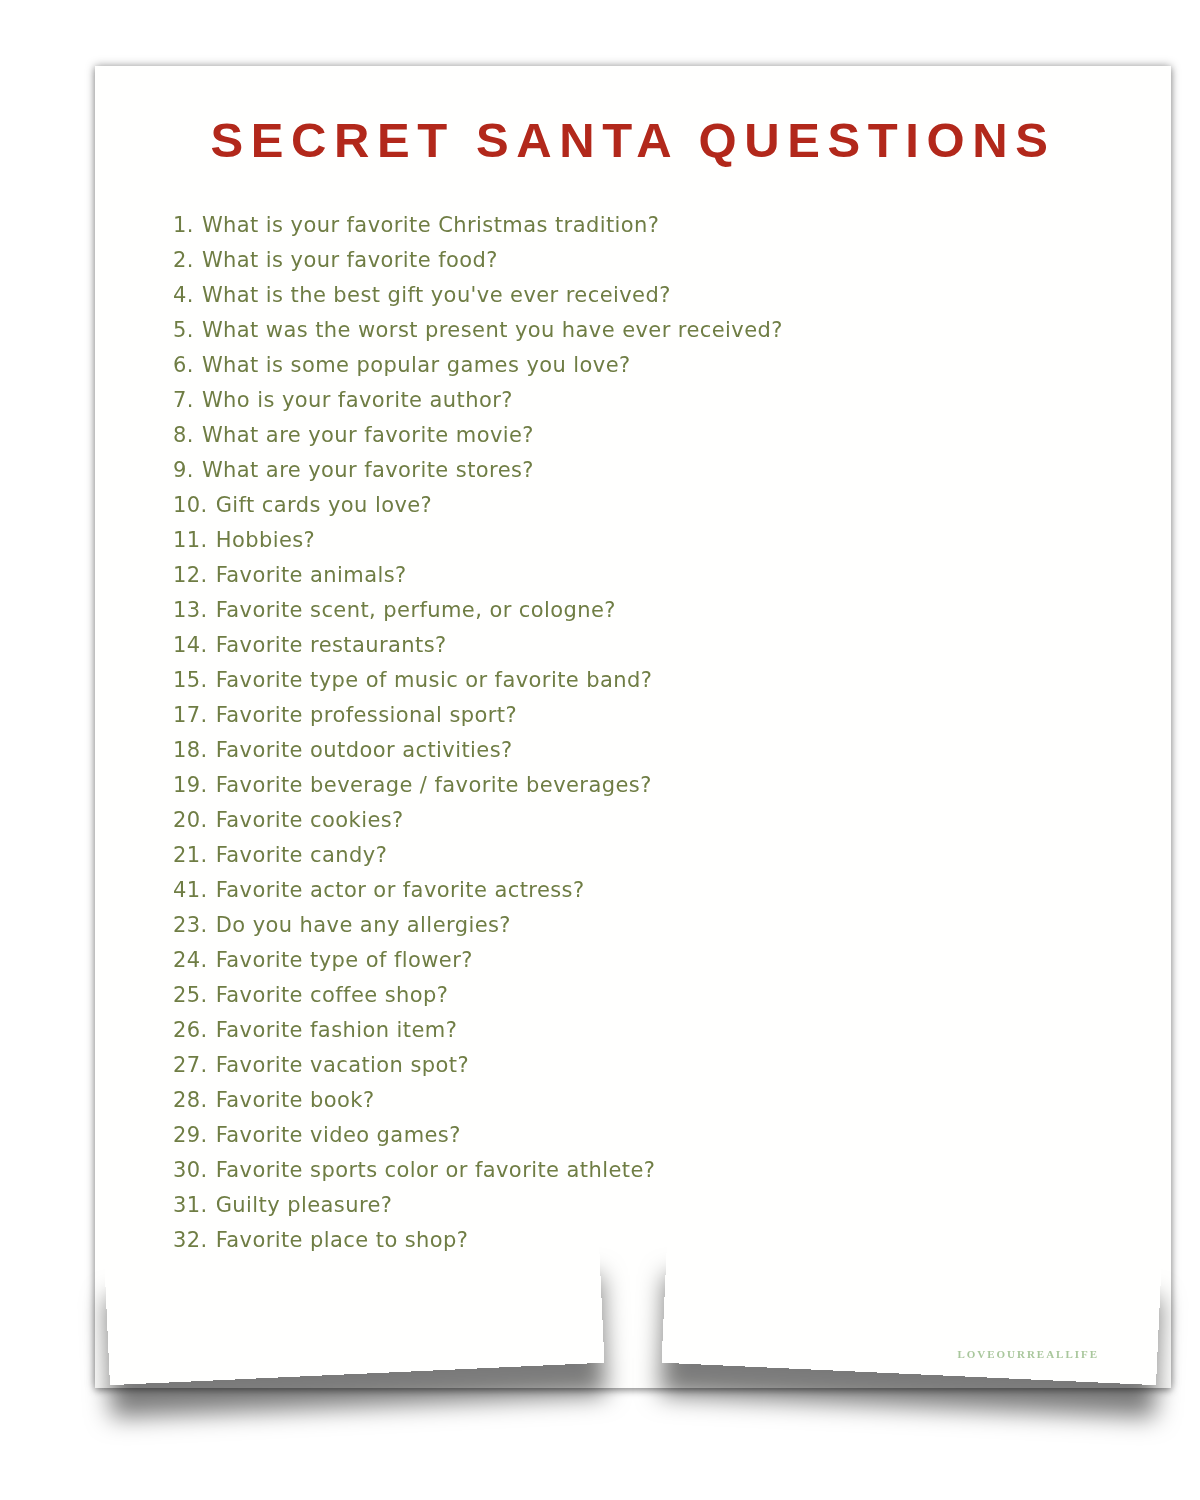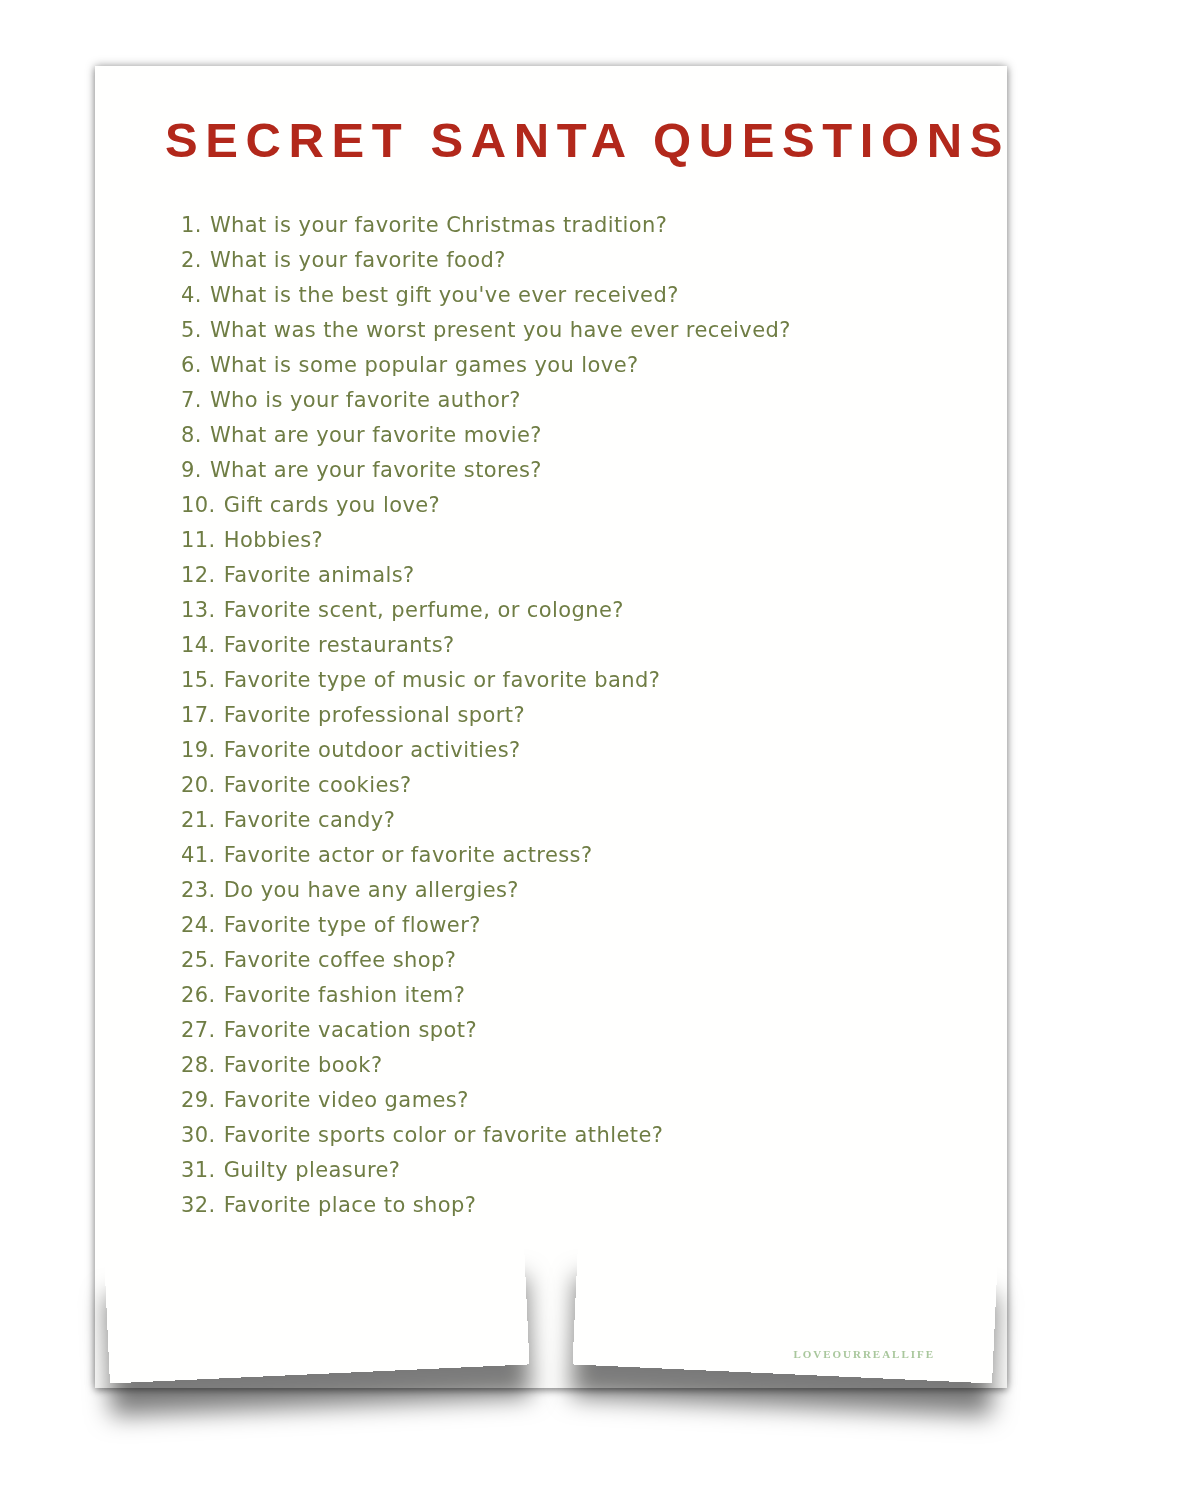--- a/index.html
+++ b/index.html
@@ -13,21 +13,21 @@
   }
   .stage {
     position: relative;
     width: 1200px;
     height: 1500px;
   }
   .sheet {
     position: absolute;
     left: 95px;
     top: 66px;
-    width: 912px;
+    width: 1076px;
     height: 1322px;
     background: #fffffe;
     box-shadow:
       0 0 9px rgba(0,0,0,0.38),
       0 3px 6px rgba(0,0,0,0.22);
     box-sizing: border-box;
     padding: 46px 70px 0 70px;
     z-index: 1;
   }
   
@@ -55,21 +55,21 @@
     text-align: center;
     font-size: 49px;
     font-weight: 700;
     letter-spacing: 0.155em;
     color: var(--title-color, #b2281b);
     font-family: "Liberation Sans", sans-serif;
     white-space: nowrap;
   }
   .question-list {
     list-style: none;
-    margin: 16px;
+    margin: 8px;
     padding: 0;
   }
   .question-list li {
     font-size: 21px;
     line-height: 35px;
     color: var(--text-color, #6f7d44);
     font-family: "DejaVu Sans", sans-serif;
     letter-spacing: 0.02em;
     white-space: nowrap;
   }
@@ -151,23 +151,26 @@
   <li>
     <span class="q-num">15.</span><span class="q-text">Favorite type of music or favorite band?</span>
   </li>
 
 
   <li>
     <span class="q-num">17.</span><span class="q-text">Favorite professional sport?</span>
   </li>
 
   <li>
-    <span class="q-num">19.</span><span class="q-text">Favorite outdoor activities?</span>
-  </li>
-
+    <span class="q-num">18.</span><span class="q-text">Favorite outdoor activities?</span>
+  </li>
+
+  <li>
+    <span class="q-num">19.</span><span class="q-text">Favorite beverage / favorite beverages?</span>
+  </li>
 
   <li>
     <span class="q-num">20.</span><span class="q-text">Favorite cookies?</span>
   </li>
 
   <li>
     <span class="q-num">21.</span><span class="q-text">Favorite candy?</span>
   </li>
 
   <li>

